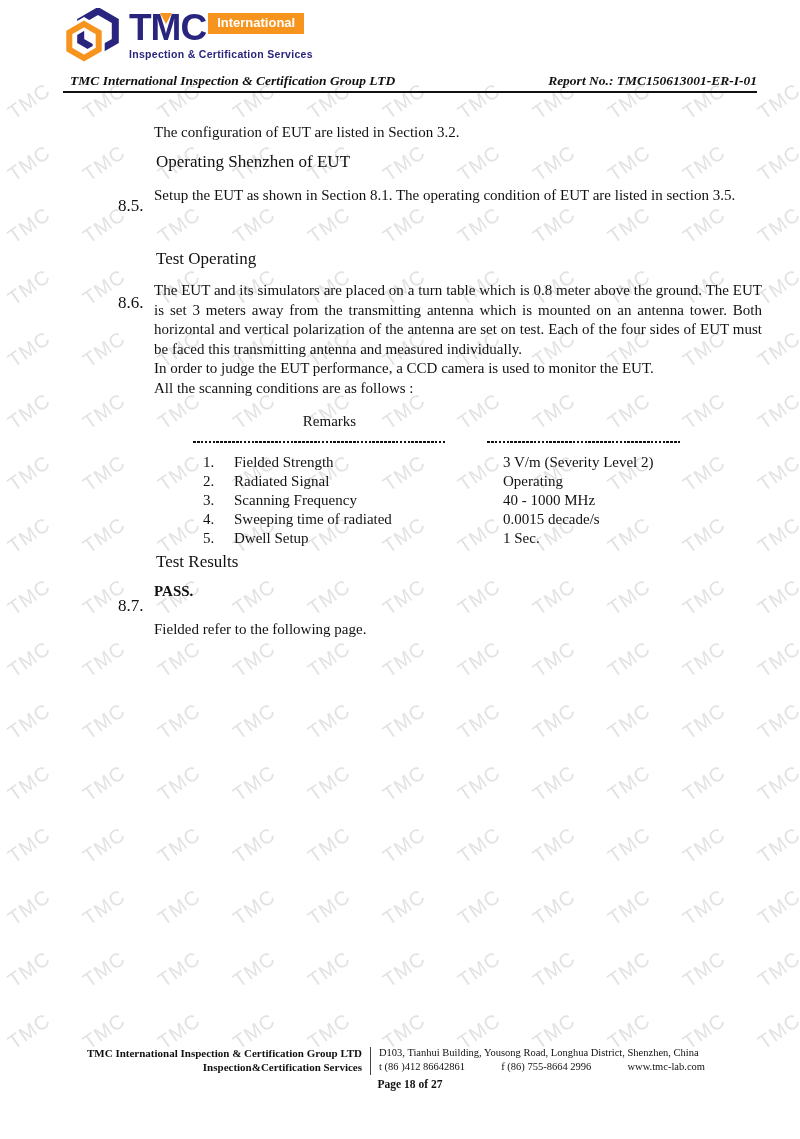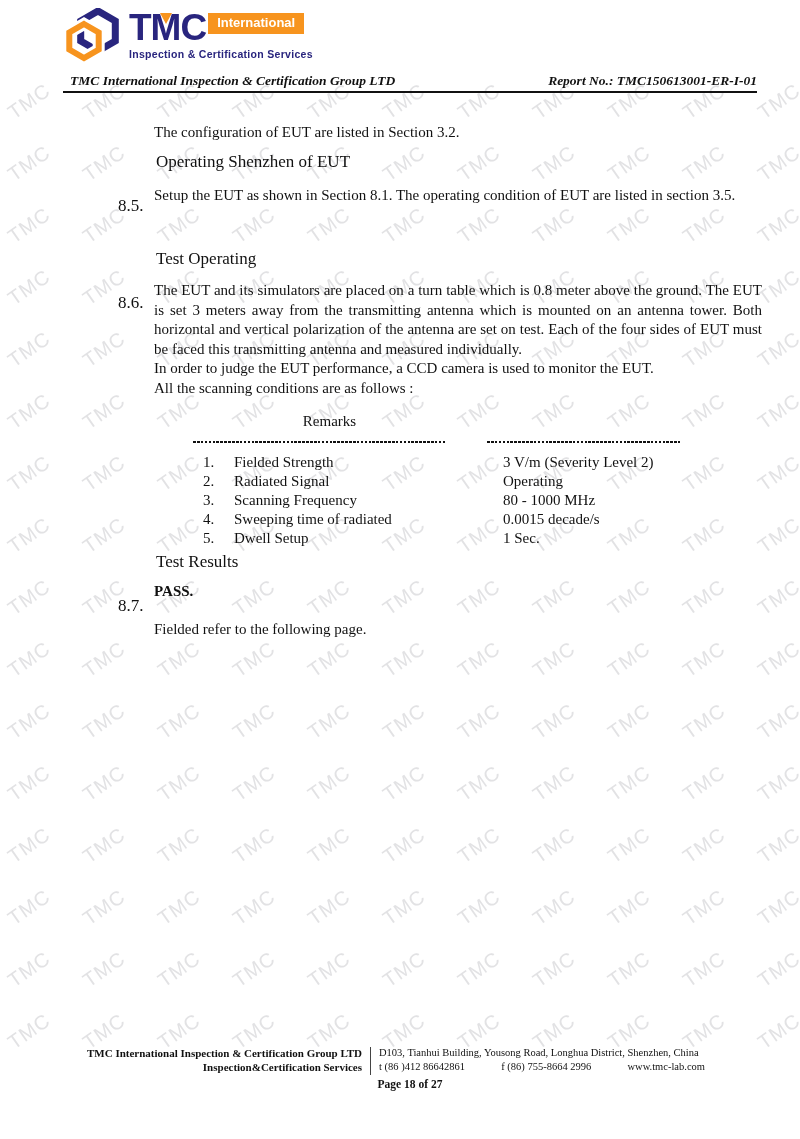--- a/index.html
+++ b/index.html
@@ -319,21 +319,21 @@
           <span class="num">2.</span>
           <span>Radiated Signal</span>
         </div>
       <div class="c2">Operating</div>
     </div>
     <div class="t-row">
       <div class="c1">
           <span class="num">3.</span>
           <span>Scanning Frequency</span>
         </div>
-      <div class="c2">80 - 1000 MHz</div>
+      <div class="c2">40 - 1000 MHz</div>
     </div>
     <div class="t-row">
       <div class="c1">
           <span class="num">4.</span>
           <span>Sweeping time of radiated</span>
         </div>
       <div class="c2">0.0015 decade/s</div>
     </div>
     <div class="t-row">
       <div class="c1">

